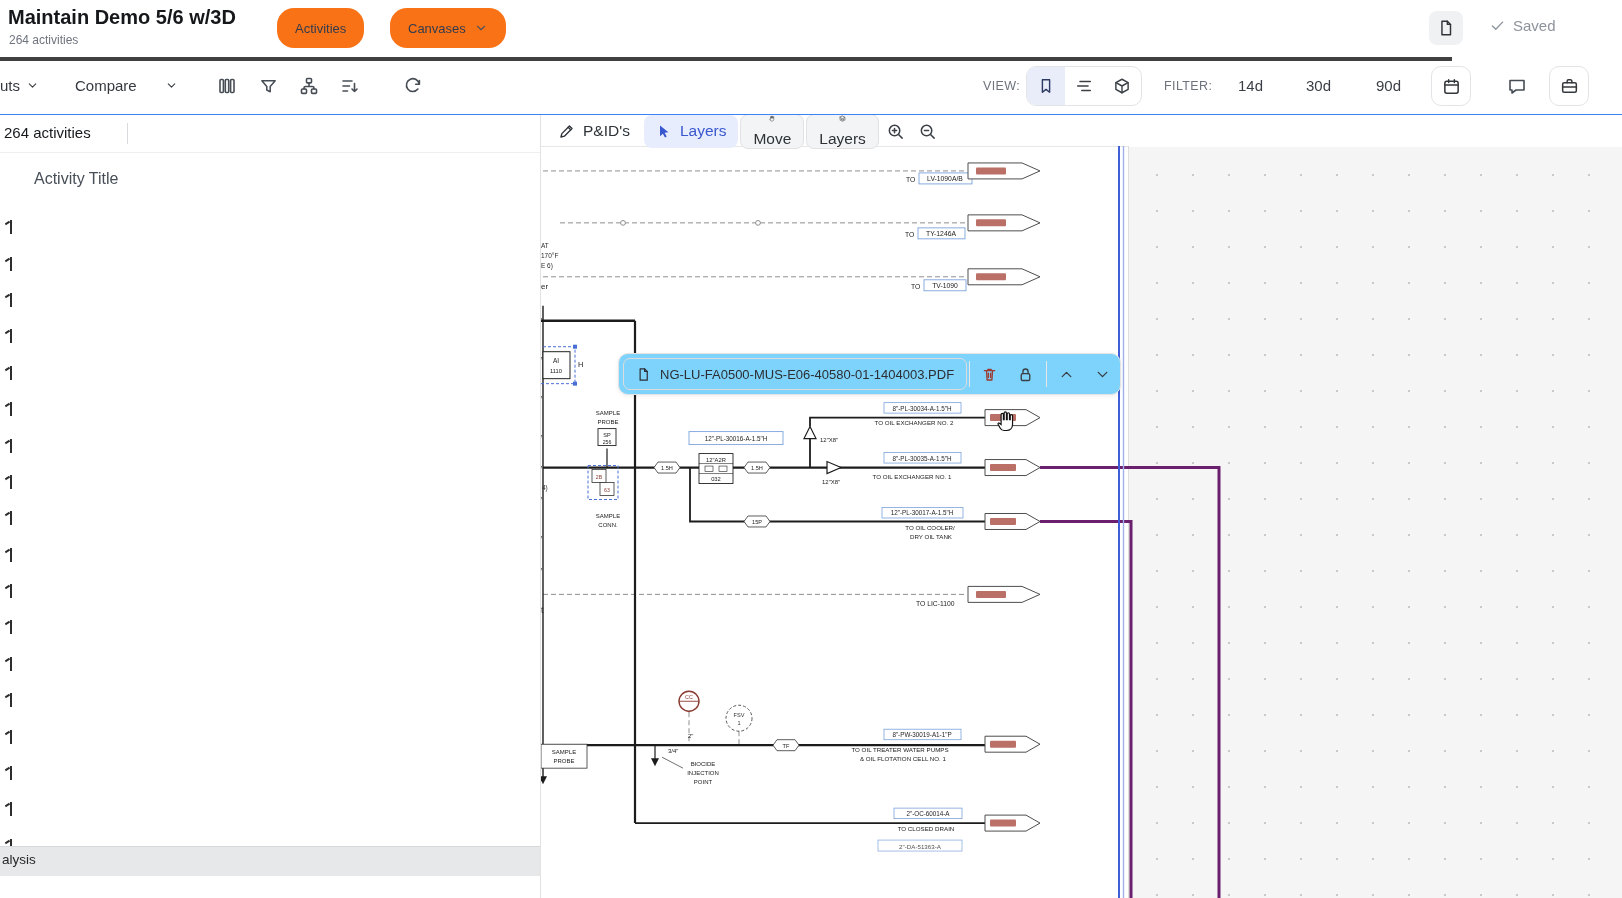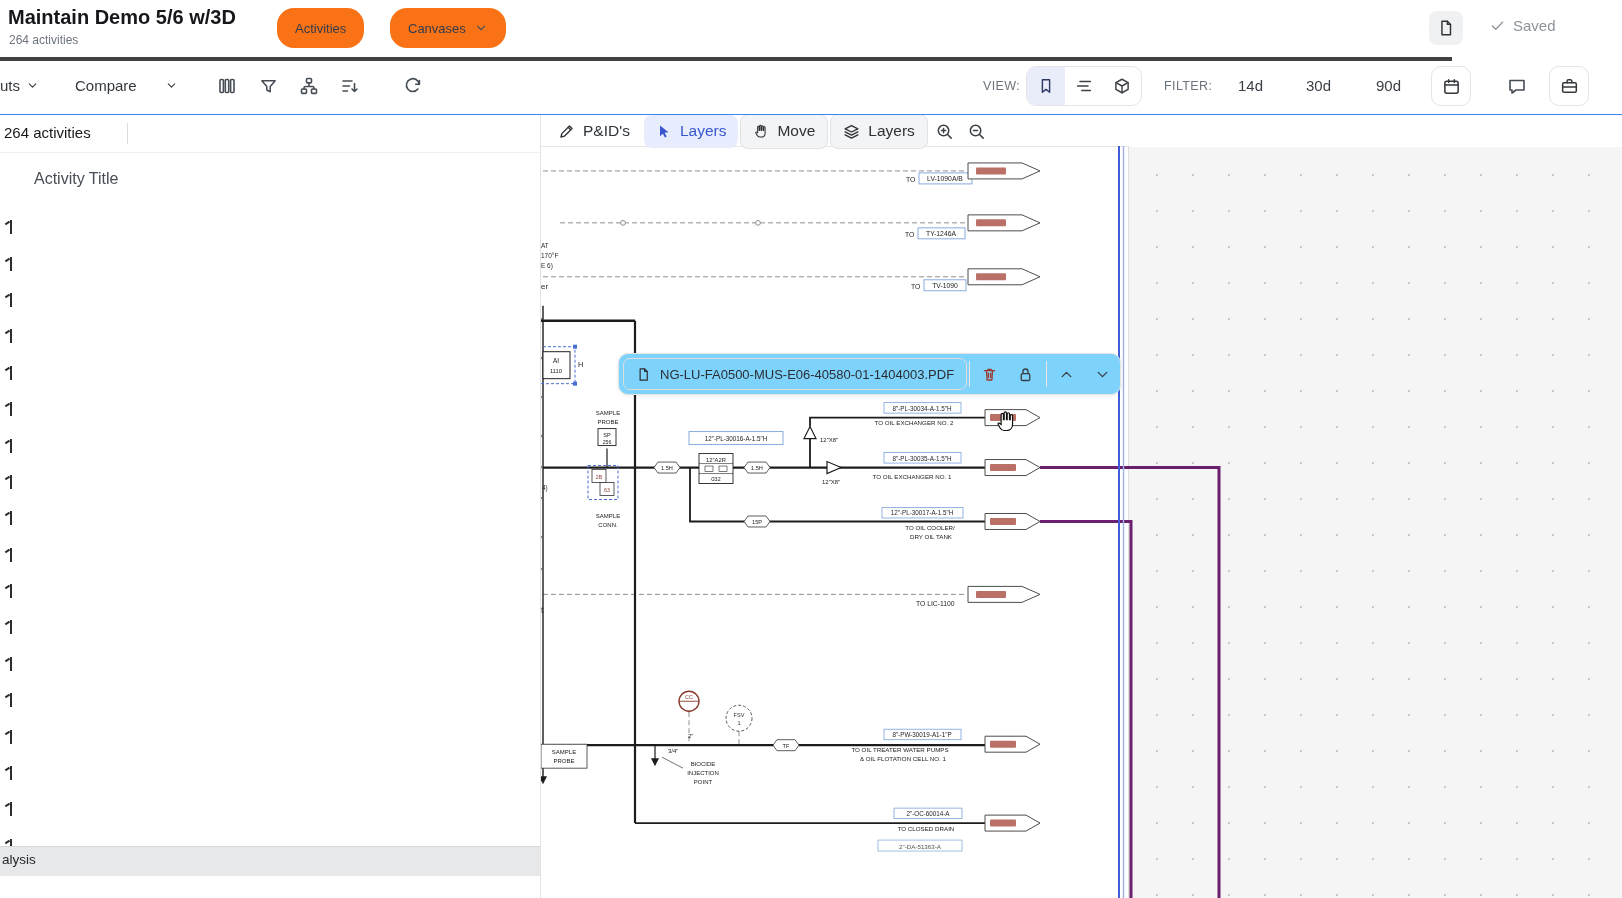--- a/index.html
+++ b/index.html
@@ -49,21 +49,21 @@
   
   .canvas{position:absolute;left:541px;top:115px;width:1081px;height:783px;background:#ffffff;z-index:4;}
   .dots{position:absolute;left:588px;top:32px;right:0;bottom:0;background-color:#f5f5f6;
     background-image:radial-gradient(circle,#c7c9cb 1.4px,transparent 1.5px);
     background-size:36px 36px;background-position:10px 10px;z-index:0;}
   svg.diagram{position:absolute;left:0;top:0;width:1081px;height:783px;z-index:1;font-family:"Liberation Sans",sans-serif;}
 
   .canvas-toolbar{position:absolute;left:5px;top:-2px;height:36px;display:flex;align-items:center;gap:2px;z-index:6;}
   .ct-btn{display:flex;align-items:center;gap:8px;height:33px;padding:0 12px;border-radius:8px;font-size:15.5px;color:#2e3338;cursor:pointer;background:transparent;white-space:nowrap;}
   .ct-btn.blue{background:#e7edfc;color:#3957cf;}
-  .ct-btn.gray{background:#f3f4f5;border:1px solid #e1e2e4;}
+  .ct-btn.gray{background:#f3f4f5;border:1px solid #e1e2e4;flex-direction:column;}
   .ct-zoom{width:30px;height:30px;display:flex;align-items:center;justify-content:center;color:#3c4147;cursor:pointer;}
 
   .file-bar{position:absolute;left:77px;top:238px;width:501px;height:40px;background:#7dd3fc;border:1px solid #e4e4e4;border-radius:10px;
     box-shadow:0 1px 4px rgba(0,0,0,.07);display:flex;align-items:center;z-index:6;}
   .fb-chip{display:flex;align-items:center;gap:9px;height:30px;margin-left:4px;padding:0 12px;border:1px solid #dcdcdc;border-radius:7px;font-size:13px;color:#2b2e33;white-space:nowrap;cursor:pointer;}
   .fb-div{width:1px;height:26px;background:#e7e7e7;margin:0 2px;}
   .fb-btn{width:41px;height:38px;display:flex;align-items:center;justify-content:center;cursor:pointer;color:#3a3f45;}
   .fb-btn.trash{color:#9c3b31;}
 
   .cursor-svg{position:absolute;left:454px;top:294px;z-index:8;pointer-events:none;}

